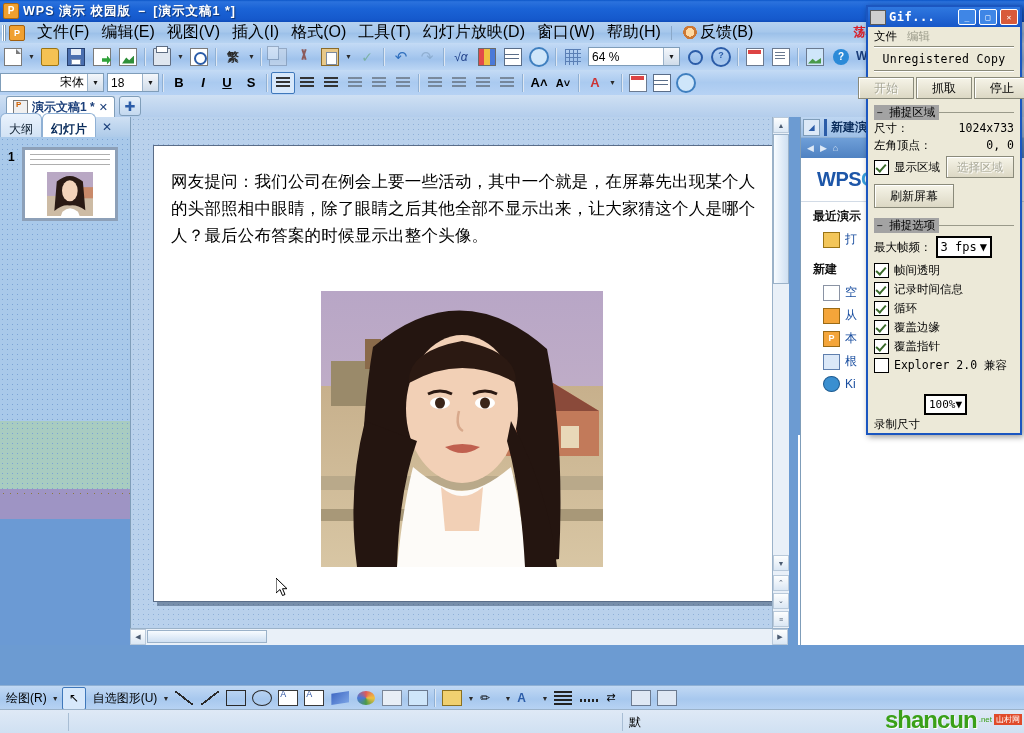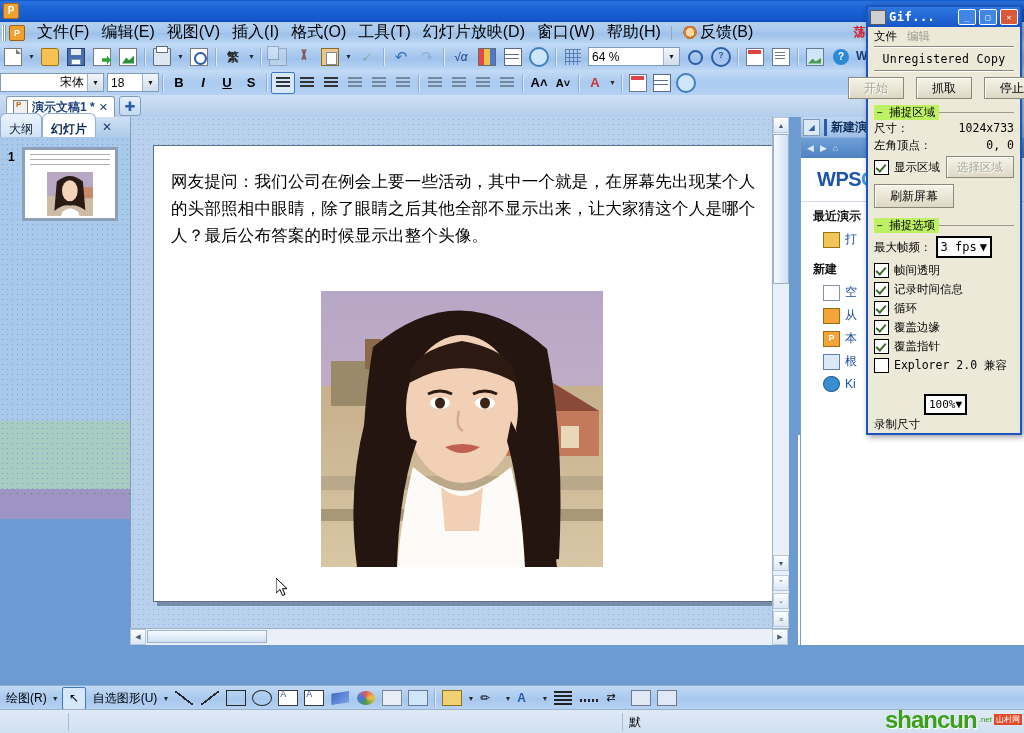--- a/index.html
+++ b/index.html
@@ -291,32 +291,32 @@
   .gif-title .gt{color:#fff;font-size:12px;font-weight:bold;flex:1;letter-spacing:.5px;}
   .wbtn{width:16px;height:14px;border:1px solid #fff;border-radius:2px;font-size:8px;color:#fff;
      display:flex;align-items:center;justify-content:center;background:#3f86e6;}
   .wbtn.close{background:#d85a3a;}
   .gif-menu{height:18px;background:#ece9d8;display:flex;align-items:center;gap:10px;padding-left:6px;font-size:11.5px;color:#000;
     font-family:"DejaVu Sans","Liberation Sans",sans-serif;}
   .gif-menu .dim{color:#9a9a8a;}
   .gif-body{padding:0 6px;}
   .hr2{border-top:1px solid #8a8a7a;border-bottom:1px solid #fff;margin:1px 0;}
   .unreg{text-align:center;font-size:11.5px;color:#000;padding:3px 0;letter-spacing:.3px;}
-  .gif-btns{display:flex;gap:12px;justify-content:center;padding:4px 0 2px;}
+  .gif-btns{display:flex;gap:2px;justify-content:center;padding:4px 0 2px;}
   .gbtn{
     min-width:42px;height:20px;padding:0 6px;font-size:12px;
     background:linear-gradient(to bottom,#f6f4e8,#dcd8c4);
     border:1px solid #8a8a7a;box-shadow:inset 1px 1px 0 #fff;
     display:flex;align-items:center;justify-content:center;color:#000;
     font-family:"DejaVu Sans","Liberation Sans",sans-serif;
   }
   .gbtn.disabled{color:#a8a898;text-shadow:1px 1px 0 #fff;}
   .frames{font-size:11.5px;color:#000;padding:2px 0 6px 1px;}
   .grp{margin-top:4px;position:relative;}
-  .grp-title{font-size:11.5px;color:#000;background:#bef264;padding-right:4px;position:relative;z-index:2;display:inline-block;
+  .grp-title{font-size:11.5px;color:#000;background:#a3a3a3;padding-right:4px;position:relative;z-index:2;display:inline-block;
     font-family:"DejaVu Sans","Liberation Sans",sans-serif;}
   .grp-line{position:absolute;left:0;right:0;top:7px;border-top:1px solid #9a9a8a;z-index:1;}
   .row{display:flex;justify-content:space-between;font-size:11.5px;padding:1px 0;color:#000;}
   .row .lbl{font-family:"DejaVu Sans","Liberation Sans",sans-serif;}
   .ck{display:flex;align-items:center;gap:5px;padding:2px 0;font-size:11.5px;color:#000;
     font-family:"DejaVu Sans","Liberation Sans",sans-serif;}
   .box{width:13px;height:13px;background:#fff;border:1px solid #000;position:relative;flex:0 0 13px;}
   .box.chk:after{content:"";position:absolute;left:3px;top:1px;width:4px;height:8px;border:solid #3a6a2a;border-width:0 2px 2px 0;transform:rotate(42deg);}
   .selbtn{
     margin-left:auto;min-width:66px;height:20px;font-size:11.5px;color:#a8a898;
@@ -380,20 +380,21 @@
   .deskfill{position:absolute;left:798px;top:645px;width:226px;height:40px;background:#6c9bd2;}
   .deskfill2{position:absolute;left:798px;top:435px;width:226px;height:210px;background:#fff;}
 </style>
 </head>
 <body>
 
 <div class="app">
 
   <div class="titlebar">
     <div class="tb-icon">P</div>
+    <div class="tb-text">WPS 演示 校园版 － [演示文稿1 *]</div>
   </div>
 
   <div class="menubar">
     <div class="grip"></div>
     <div class="m-icon">P</div>
     <div class="menu-item">文件(F)</div>
     <div class="menu-item">编辑(E)</div>
     <div class="menu-item">视图(V)</div>
     <div class="menu-item">插入(I)</div>
     <div class="menu-item">格式(O)</div>

